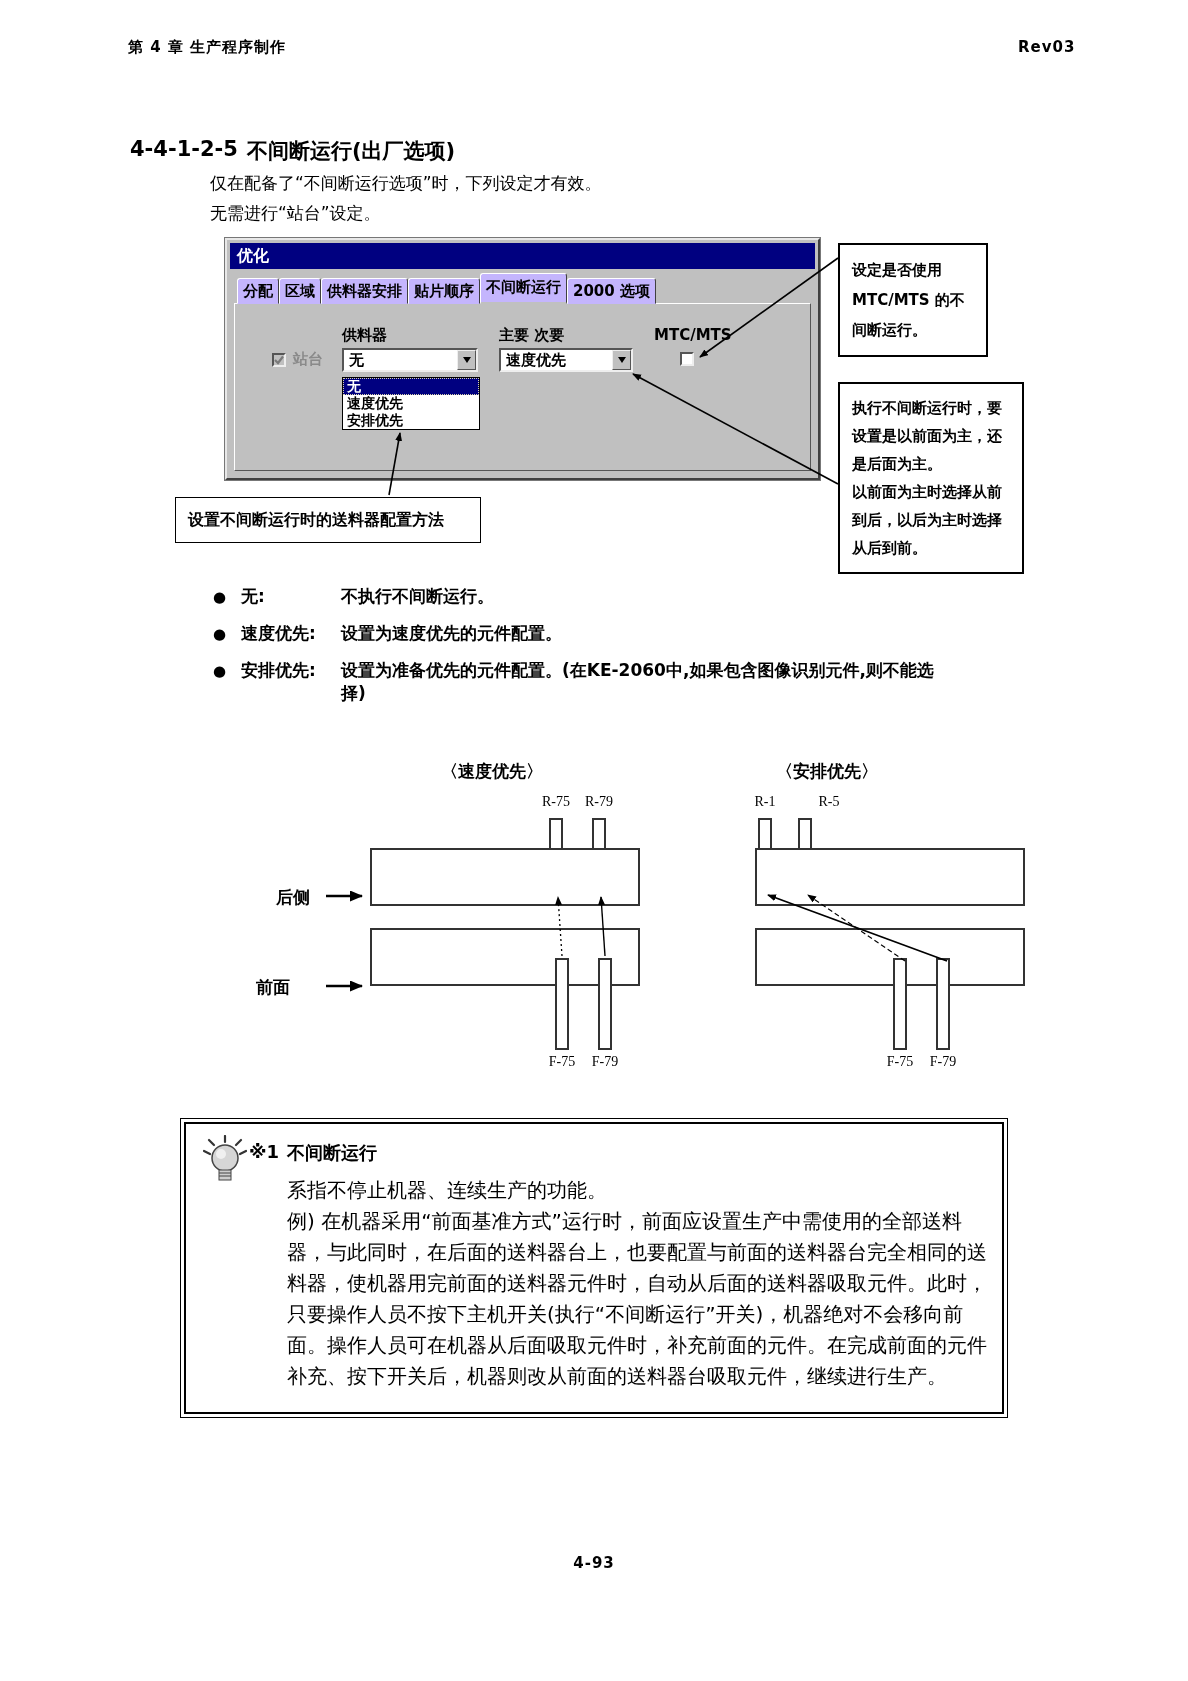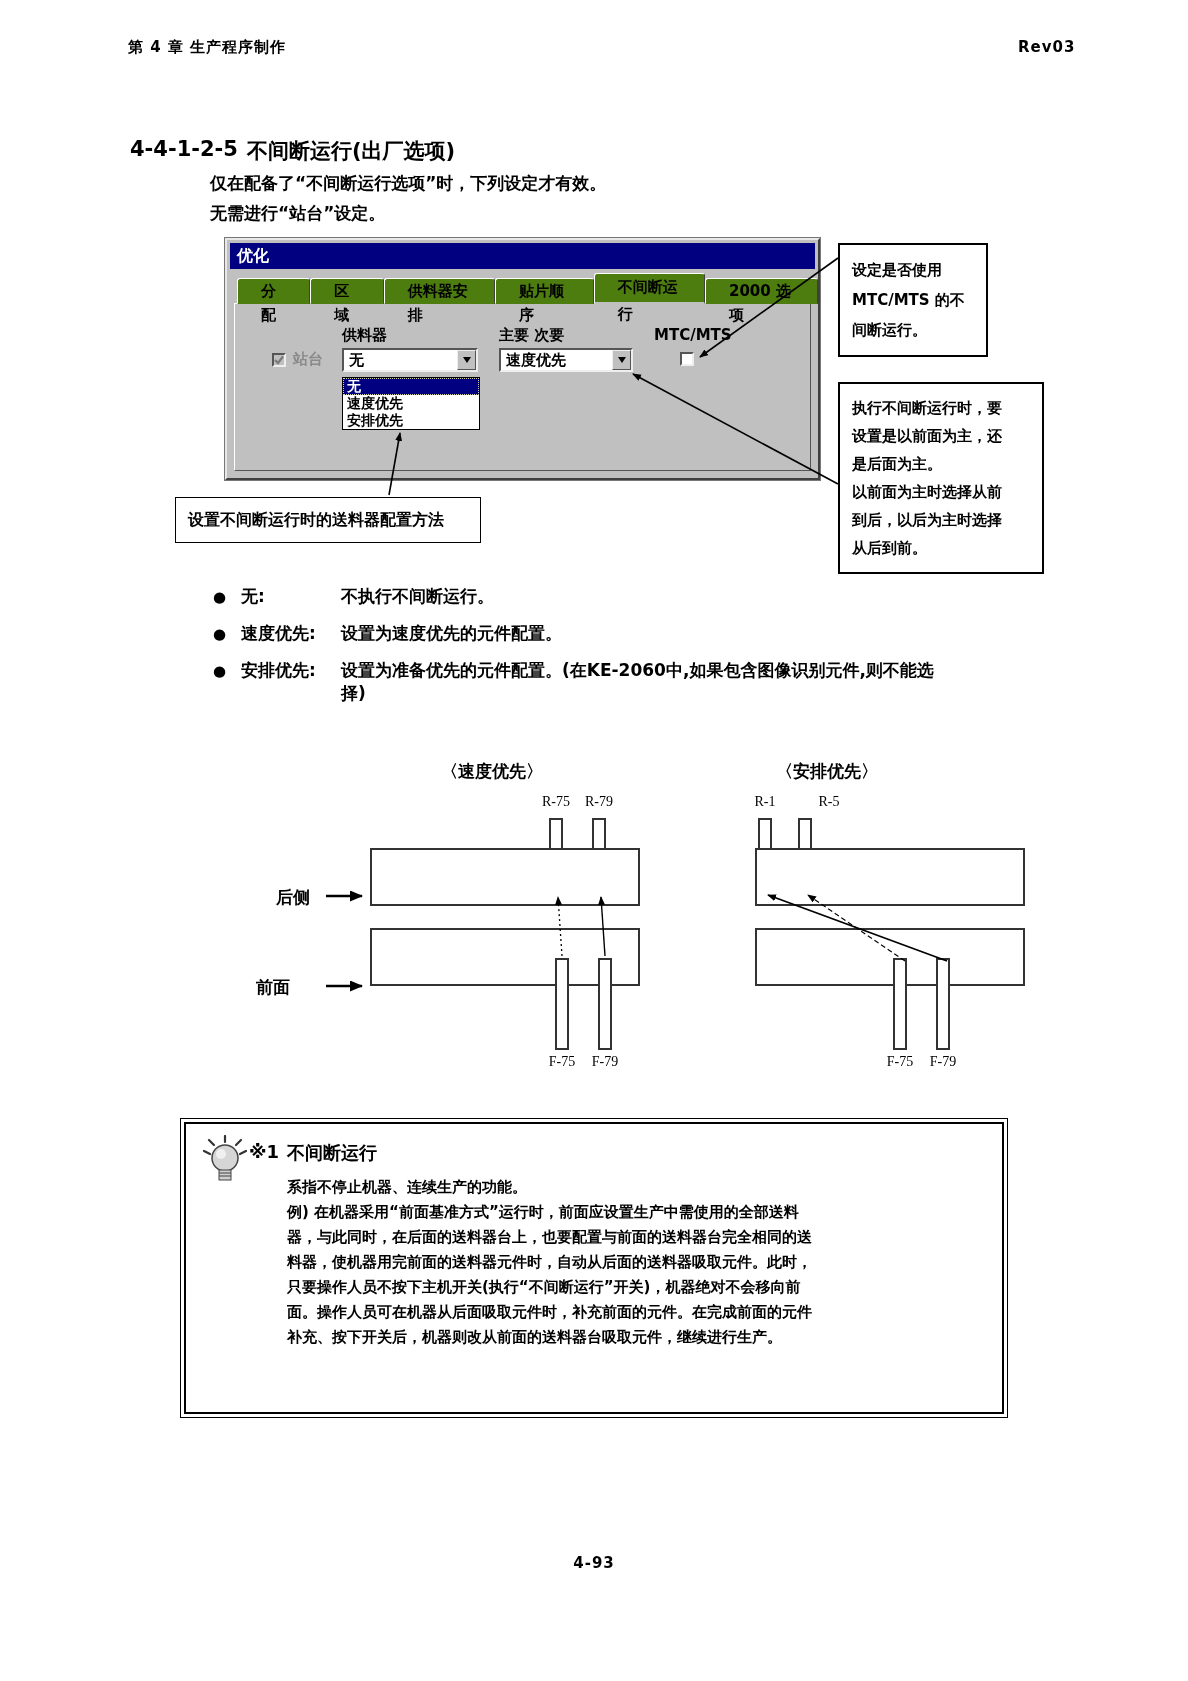--- a/index.html
+++ b/index.html
@@ -6,28 +6,28 @@
   body { background:#888; font-family:"DejaVu Sans", sans-serif; }
   .page { position:relative; width:1188px; height:1681px; background:#fff; margin:0 auto; overflow:hidden; color:#000; }
   .abs { position:absolute; }
   .pre { white-space:pre-line; }
 
   
   .hdr { font-size:15px; font-weight:bold; letter-spacing:1px; }
 
   
   .sec-head { display:flex; gap:9px; font-size:21px; font-weight:bold; }
-  .intro { font-size:17px; font-weight:bold; }
+  .intro { font-size:17px; font-weight:normal; }
 
   
   .dlg { background:#c0c0c0; border:2px solid; border-color:#e8e8e8 #404040 #404040 #e8e8e8; outline:1px solid #777; }
   .titlebar { position:absolute; left:3px; top:3px; right:3px; height:26px; background:#000080; color:#fff;
               font-size:16px; font-weight:bold; line-height:26px; padding-left:7px; }
   .tabstrip { position:absolute; left:10px; top:38px; height:26px; display:flex; align-items:flex-end; z-index:2; }
-  .tab { height:26px; line-height:24px; padding:0 23px; font-size:15px; font-weight:bold; background:#4d7c0f;
+  .tab { height:26px; line-height:24px; padding:0 5px; font-size:15px; font-weight:bold; background:#c4b5fd;
          border:1px solid; border-color:#fff #404040 transparent #fff; border-radius:3px 3px 0 0; }
   .tab.active { height:31px; line-height:27px; margin-top:-5px; position:relative; z-index:3; border-bottom:2px solid #c0c0c0; }
   .panel { position:absolute; left:7px; right:7px; top:63px; bottom:7px; border:1px solid; border-color:#fff #555 #555 #fff; }
   .dlg-label { font-size:15px; font-weight:bold; }
   .chk { width:14px; height:14px; border:2px solid; border-color:#555 #eee #eee #555; background:#fff; display:flex; align-items:center; justify-content:center; }
   .chk.disabled { background:#c0c0c0; }
   .combo { display:flex; height:24px; background:#fff; border:2px solid; border-color:#555 #eee #eee #555; }
   .combo-val { flex:1; font-size:15px; font-weight:bold; line-height:20px; padding-left:5px; overflow:hidden; }
   .combo-btn { width:19px; background:#c0c0c0; border:1px solid; border-color:#eee #555 #555 #eee; display:flex; align-items:center; justify-content:center; }
   .tri-down { width:0; height:0; border-left:4px solid transparent; border-right:4px solid transparent; border-top:6px solid #000; }
@@ -51,21 +51,21 @@
   .rail { background:#fff; border:2px solid #333; }
   .feeder { background:#fff; border:2px solid #333; }
   .flabel { font-family:"Liberation Serif", serif; font-size:14px; text-align:center; width:44px; }
   .side-label { font-size:17px; font-weight:bold; }
 
   
   .notebox { border:1px solid #000; }
   .notebox .inner { position:absolute; left:3px; top:3px; right:3px; bottom:3px; border:2px solid #000; }
   .note-ref { font-size:18px; font-weight:bold; }
   .note-title { font-size:18px; font-weight:bold; }
-  .note-body { font-size:15px; font-weight:bold; line-height:25px; width:740px; }
+  .note-body { font-size:20px; font-weight:normal; line-height:31px; width:740px; }
 
   .pagenum { width:100%; text-align:center; font-size:15px; font-weight:bold; letter-spacing:1px; }
   svg.overlay { position:absolute; left:0; top:0; z-index:5; pointer-events:none; }
 </style>
 </head>
 <body>
 
 <div class="page">
 
   <div class="abs hdr" style="left:128px; top:38px;">第 4 章  生产程序制作</div>
@@ -121,21 +121,21 @@
       <div class="item">速度优先</div>
       <div class="item">安排优先</div>
     </div>
   </div>
 
   <div class="abs callout" style="left:838px; top:243px; width:150px;">
     <div class="txt pre" style="font-size:15px; line-height:30px;">设定是否使用
 MTC/MTS 的不
 间断运行。</div>
   </div>
-  <div class="abs callout" style="left:838px; top:382px; width:206px;">
+  <div class="abs callout" style="left:838px; top:382px; width:186px;">
     <div class="txt pre" style="font-size:15px; line-height:28px;">执行不间断运行时，要
 设置是以前面为主，还
 是后面为主。
 以前面为主时选择从前
 到后，以后为主时选择
 从后到前。</div>
   </div>
   <div class="abs callout" style="left:175px; top:497px; width:306px; border-width:1.5px;">
     <div class="txt" style="font-size:16px; line-height:24px;">设置不间断运行时的送料器配置方法</div>
   </div>

